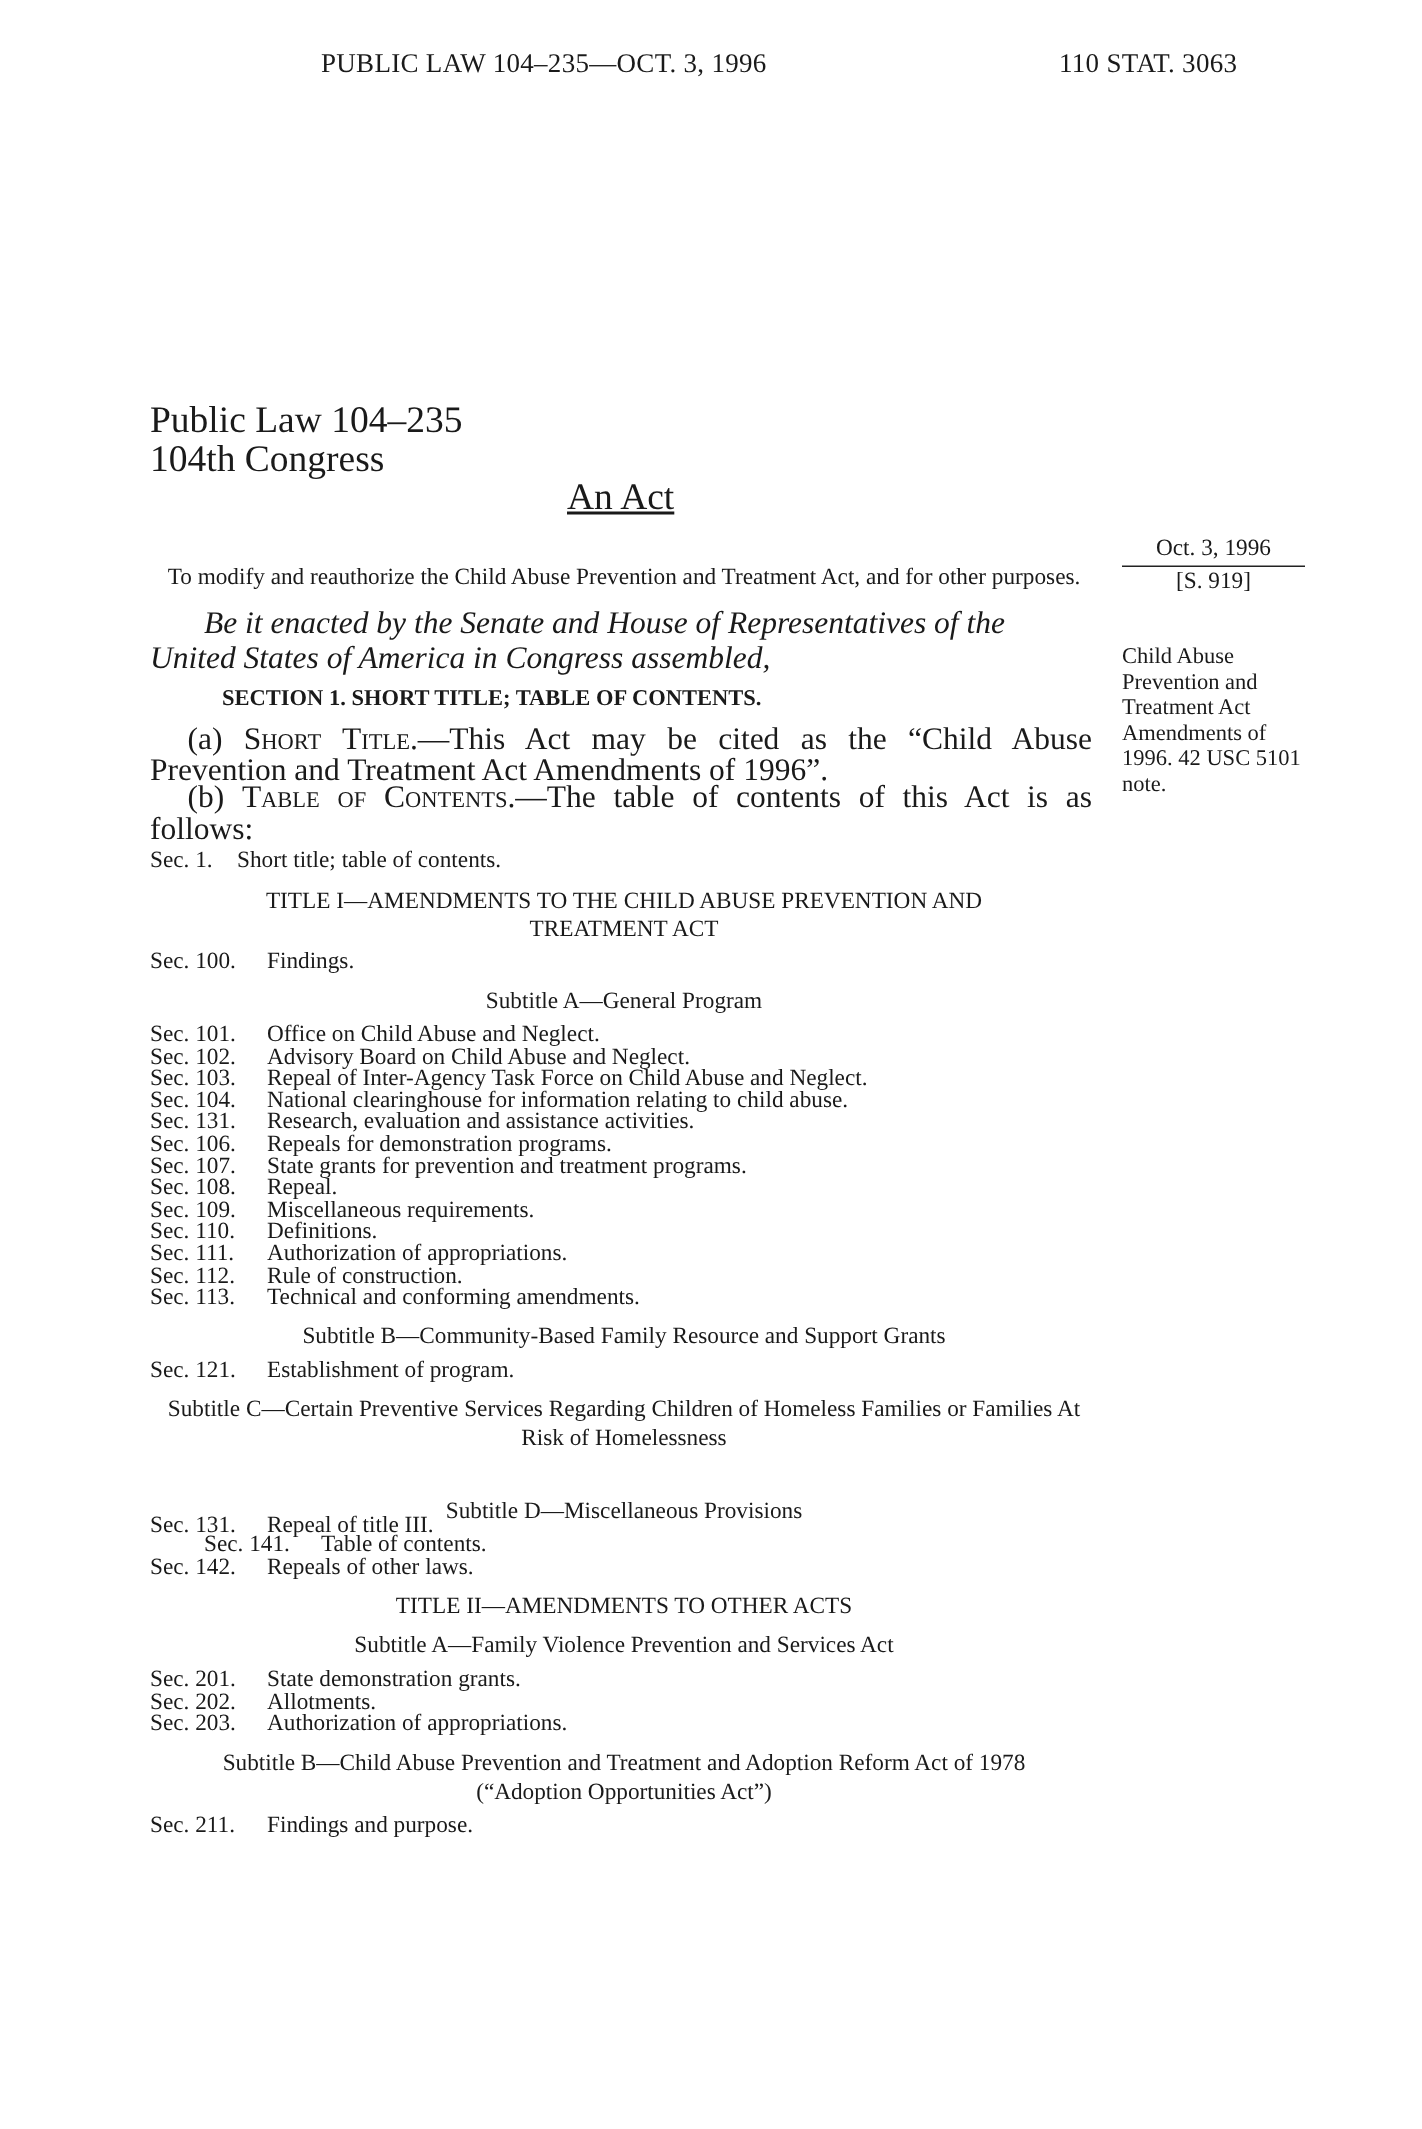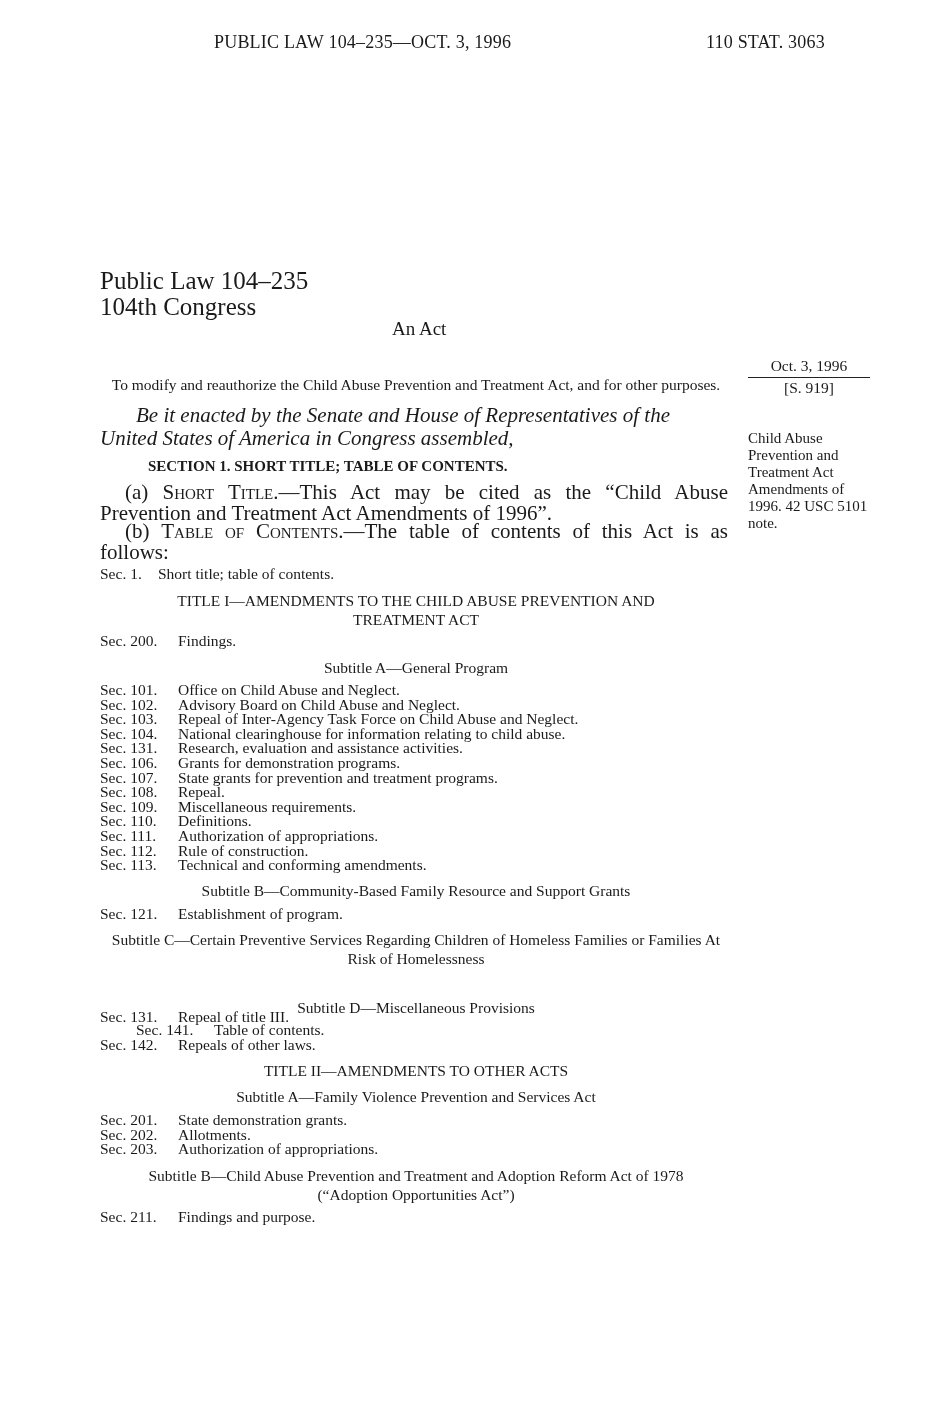--- a/index.html
+++ b/index.html
@@ -1,21 +1,21 @@
 <!DOCTYPE html>
 <html><head>
 <meta charset="utf-8">
 <style>
   html, body { margin: 0; padding: 0; background: #ffffff; }
   body { width: 948px; height: 1419px; position: relative; overflow: hidden;
          font-family: "Liberation Serif", "DejaVu Serif", serif; color: #1a1a1a; }
   .abs { position: absolute; white-space: nowrap; }
   .hdr { font-size: 18px; top: 32px; letter-spacing: 0.2px; }
   .pl { left: 100px; font-size: 25px; }
-  .anact { left: 392px; top: 318px; font-size: 19px; }
+  .anact { left: 378px; top: 318px; font-size: 25px; text-decoration: underline; }
   .purpose { left: 100px; top: 376px; width: 632px; text-align: center; font-size: 15.5px; line-height: 18px; white-space: normal; }
   .margin-date { left: 748px; top: 357px; width: 122px; text-align: center; font-size: 15.5px; line-height: 18px; }
   .margin-date .rule { border-top: 1.5px solid #222; margin: 2px 0 1px 0; }
   .enact { left: 100px; top: 404px; width: 630px; font-size: 21px; font-style: italic; line-height: 23px; white-space: normal; }
   .enact .ind { text-indent: 36px; }
   .sechead { left: 100px; top: 458px; font-size: 15px; font-weight: bold; margin-left: 48px; }
   .body-p { left: 100px; width: 628px; font-size: 21px; line-height: 21px; white-space: normal; text-align: justify; }
   .sc { font-variant: small-caps; }
   .side-note { left: 748px; top: 430px; font-size: 15px; line-height: 17px; white-space: normal; width: 120px; }
   .toc-line { left: 100px; font-size: 15.5px; line-height: 14.6px; }
@@ -47,30 +47,30 @@
 <div class="abs body-p" style="top:482px; text-indent:25px;"><span>(a) </span><span class="sc">Short Title</span><span>.—This Act may be cited as the “Child Abuse Prevention and Treatment Act Amendments of 1996”.</span></div>
 
 <div class="abs body-p" style="top:521px; text-indent:25px;"><span>(b) </span><span class="sc">Table of Contents</span><span>.—The table of contents of this Act is as follows:</span></div>
 
 <div class="abs side-note">Child Abuse Prevention and Treatment Act Amendments of 1996. 42 USC 5101 note.</div>
 
 <div class="abs toc-line" style="top:567px;"><span class="num" style="width:58px;">Sec. 1.</span><span>Short title; table of contents.</span></div>
 
 <div class="abs toc-head" style="top:591px; padding:0 44px; box-sizing:border-box;">TITLE I—AMENDMENTS TO THE CHILD ABUSE PREVENTION AND TREATMENT ACT</div>
 
-<div class="abs toc-line" style="top:634px;"><span class="num">Sec. 200.</span><span>Findings.</span></div>
+<div class="abs toc-line" style="top:634px;"><span class="num">Sec. 100.</span><span>Findings.</span></div>
 
 <div class="abs toc-head" style="top:658px;">Subtitle A—General Program</div>
 
 <div class="abs toc-line" style="top:683px;"><span class="num">Sec. 101.</span><span>Office on Child Abuse and Neglect.</span></div>
 <div class="abs toc-line" style="top:697.6px;"><span class="num">Sec. 102.</span><span>Advisory Board on Child Abuse and Neglect.</span></div>
 <div class="abs toc-line" style="top:712.2px;"><span class="num">Sec. 103.</span><span>Repeal of Inter-Agency Task Force on Child Abuse and Neglect.</span></div>
 <div class="abs toc-line" style="top:726.8px;"><span class="num">Sec. 104.</span><span>National clearinghouse for information relating to child abuse.</span></div>
 <div class="abs toc-line" style="top:741.4px;"><span class="num">Sec. 131.</span><span>Research, evaluation and assistance activities.</span></div>
-<div class="abs toc-line" style="top:756px;"><span class="num">Sec. 106.</span><span>Grants for demonstration programs.</span></div>
+<div class="abs toc-line" style="top:756px;"><span class="num">Sec. 106.</span><span>Repeals for demonstration programs.</span></div>
 <div class="abs toc-line" style="top:770.6px;"><span class="num">Sec. 107.</span><span>State grants for prevention and treatment programs.</span></div>
 <div class="abs toc-line" style="top:785.2px;"><span class="num">Sec. 108.</span><span>Repeal.</span></div>
 <div class="abs toc-line" style="top:799.8px;"><span class="num">Sec. 109.</span><span>Miscellaneous requirements.</span></div>
 <div class="abs toc-line" style="top:814.4px;"><span class="num">Sec. 110.</span><span>Definitions.</span></div>
 <div class="abs toc-line" style="top:829px;"><span class="num">Sec. 111.</span><span>Authorization of appropriations.</span></div>
 <div class="abs toc-line" style="top:843.6px;"><span class="num">Sec. 112.</span><span>Rule of construction.</span></div>
 <div class="abs toc-line" style="top:858.2px;"><span class="num">Sec. 113.</span><span>Technical and conforming amendments.</span></div>
 
 <div class="abs toc-head" style="top:881px;">Subtitle B—Community-Based Family Resource and Support Grants</div>
 <div class="abs toc-line" style="top:907px;"><span class="num">Sec. 121.</span><span>Establishment of program.</span></div>

